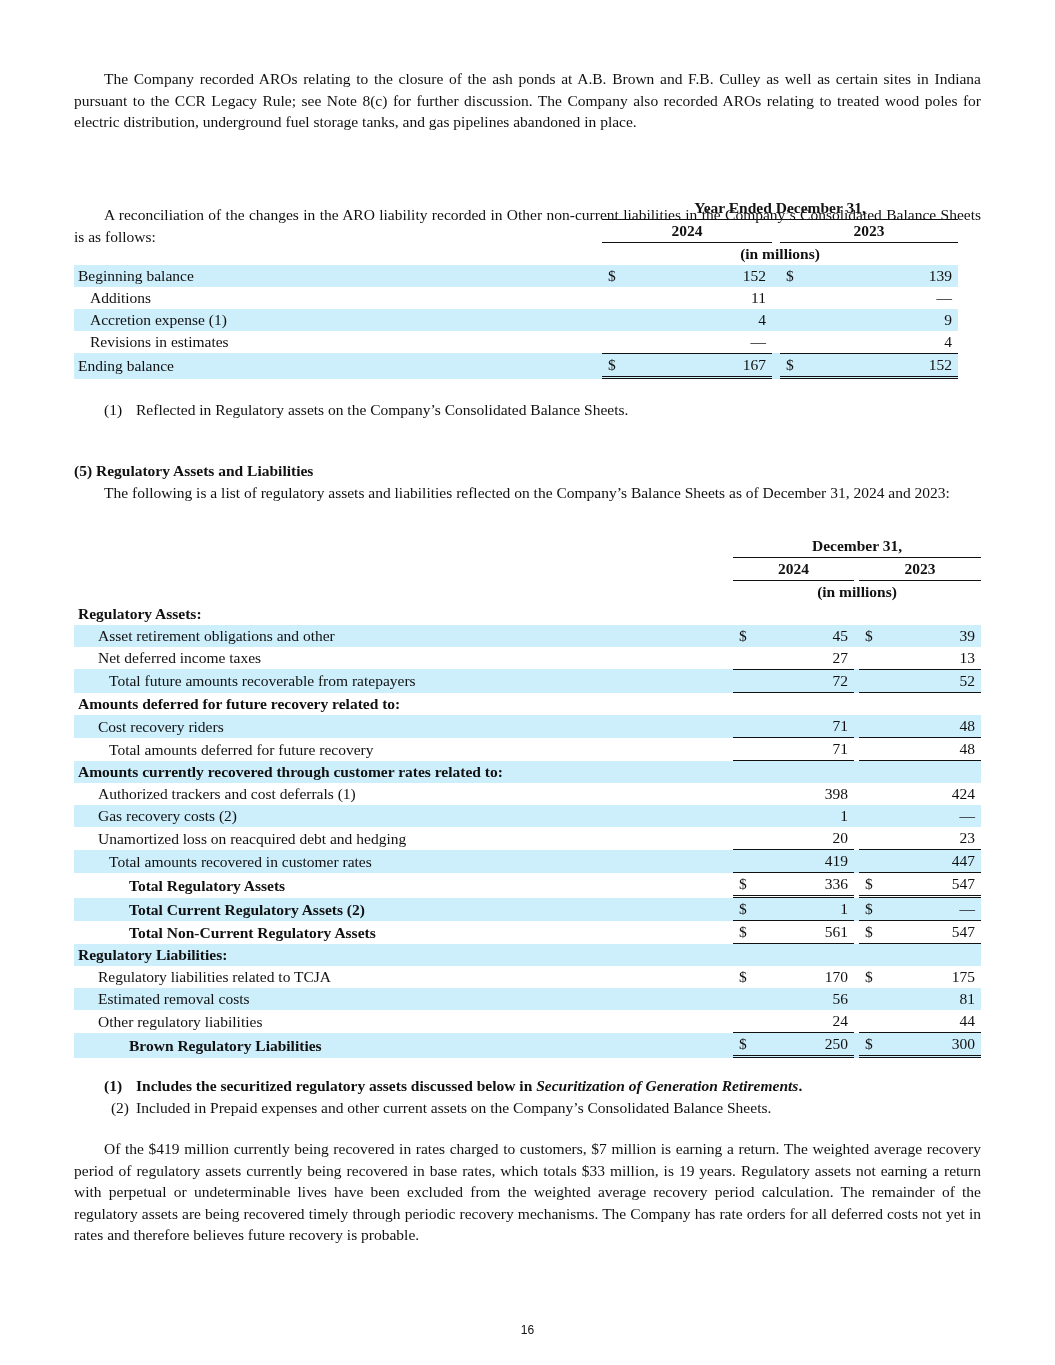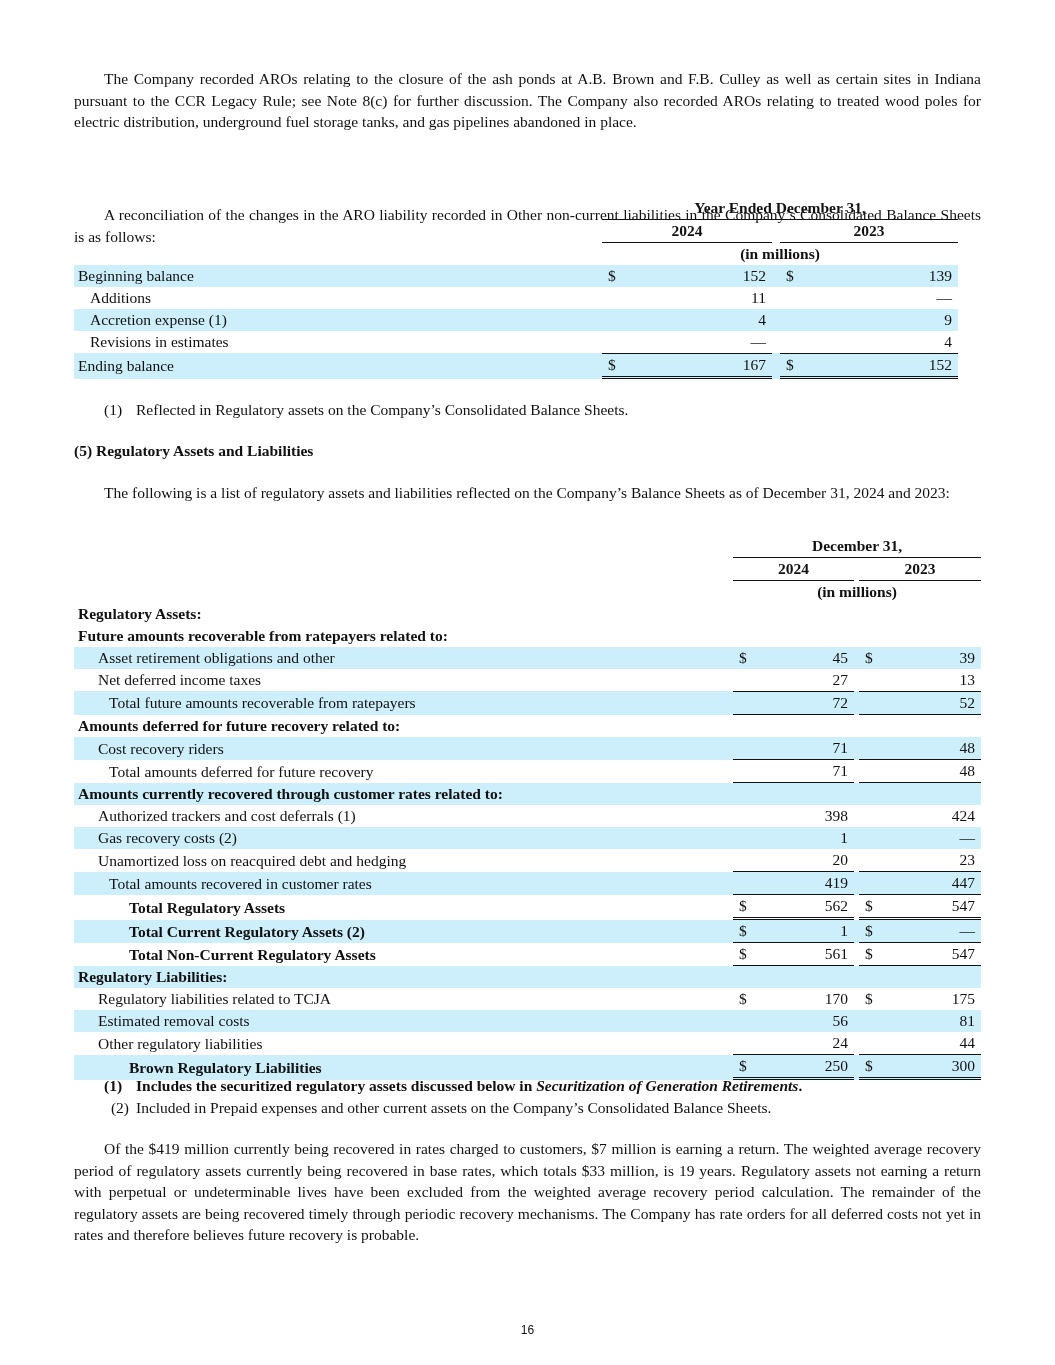--- a/index.html
+++ b/index.html
@@ -112,21 +112,21 @@
       <td class="c num dol">$</td>
       <td class="c num val">152</td>
     </tr>
   </tbody>
     </table>
 
   <div class="fn" style="top:399px;">
     <span class="num">(1)</span><span>Reflected in Regulatory assets on the Company’s Consolidated Balance Sheets.</span>
   </div>
 
-  <div class="blk heading" style="top:440px;">(5) Regulatory Assets and Liabilities</div>
+  <div class="blk heading" style="top:460px;">(5) Regulatory Assets and Liabilities</div>
 
   <div class="blk" style="top:482px;">
     <p class="para">The following is a list of regulatory assets and liabilities reflected on the Company’s Balance Sheets as of December 31, 2024 and 2023:</p>
   </div>
 
   <table class="fin" style="top:535px; width:907px;">
     <colgroup>
       <col style="width:659px">
         <col style="width:20px">
         <col style="width:101px">
@@ -152,28 +152,20 @@
 
     <tr>
       <td class="c lbl b">Regulatory Assets:</td>
       <td class="c"></td>
           <td class="c"></td>
           <td class="c"></td>
           <td class="c"></td>
           <td class="c"></td>
     </tr>
 
-    <tr>
-      <td class="c lbl b">Future amounts recoverable from ratepayers related to:</td>
-      <td class="c"></td>
-          <td class="c"></td>
-          <td class="c"></td>
-          <td class="c"></td>
-          <td class="c"></td>
-    </tr>
 
     <tr class="shade">
       <td class="c i1b">Asset retirement obligations and other</td>
       <td class="c num dol">$</td>
       <td class="c num val">45</td>
       <td class="c"></td>
       <td class="c num dol">$</td>
       <td class="c num val">39</td>
     </tr>
 
@@ -263,21 +255,21 @@
       <td class="c num dol"></td>
       <td class="c num val">419</td>
       <td class="c"></td>
       <td class="c num dol"></td>
       <td class="c num val">447</td>
     </tr>
 
     <tr class="dbl">
       <td class="c i3 b">Total Regulatory Assets</td>
       <td class="c num dol">$</td>
-      <td class="c num val">562</td>
+      <td class="c num val">336</td>
       <td class="c"></td>
       <td class="c num dol">$</td>
       <td class="c num val">547</td>
     </tr>
 
     <tr class="shade sgl">
       <td class="c i3 b">Total Current Regulatory Assets (2)</td>
       <td class="c num dol">$</td>
       <td class="c num val">1</td>
       <td class="c"></td>

